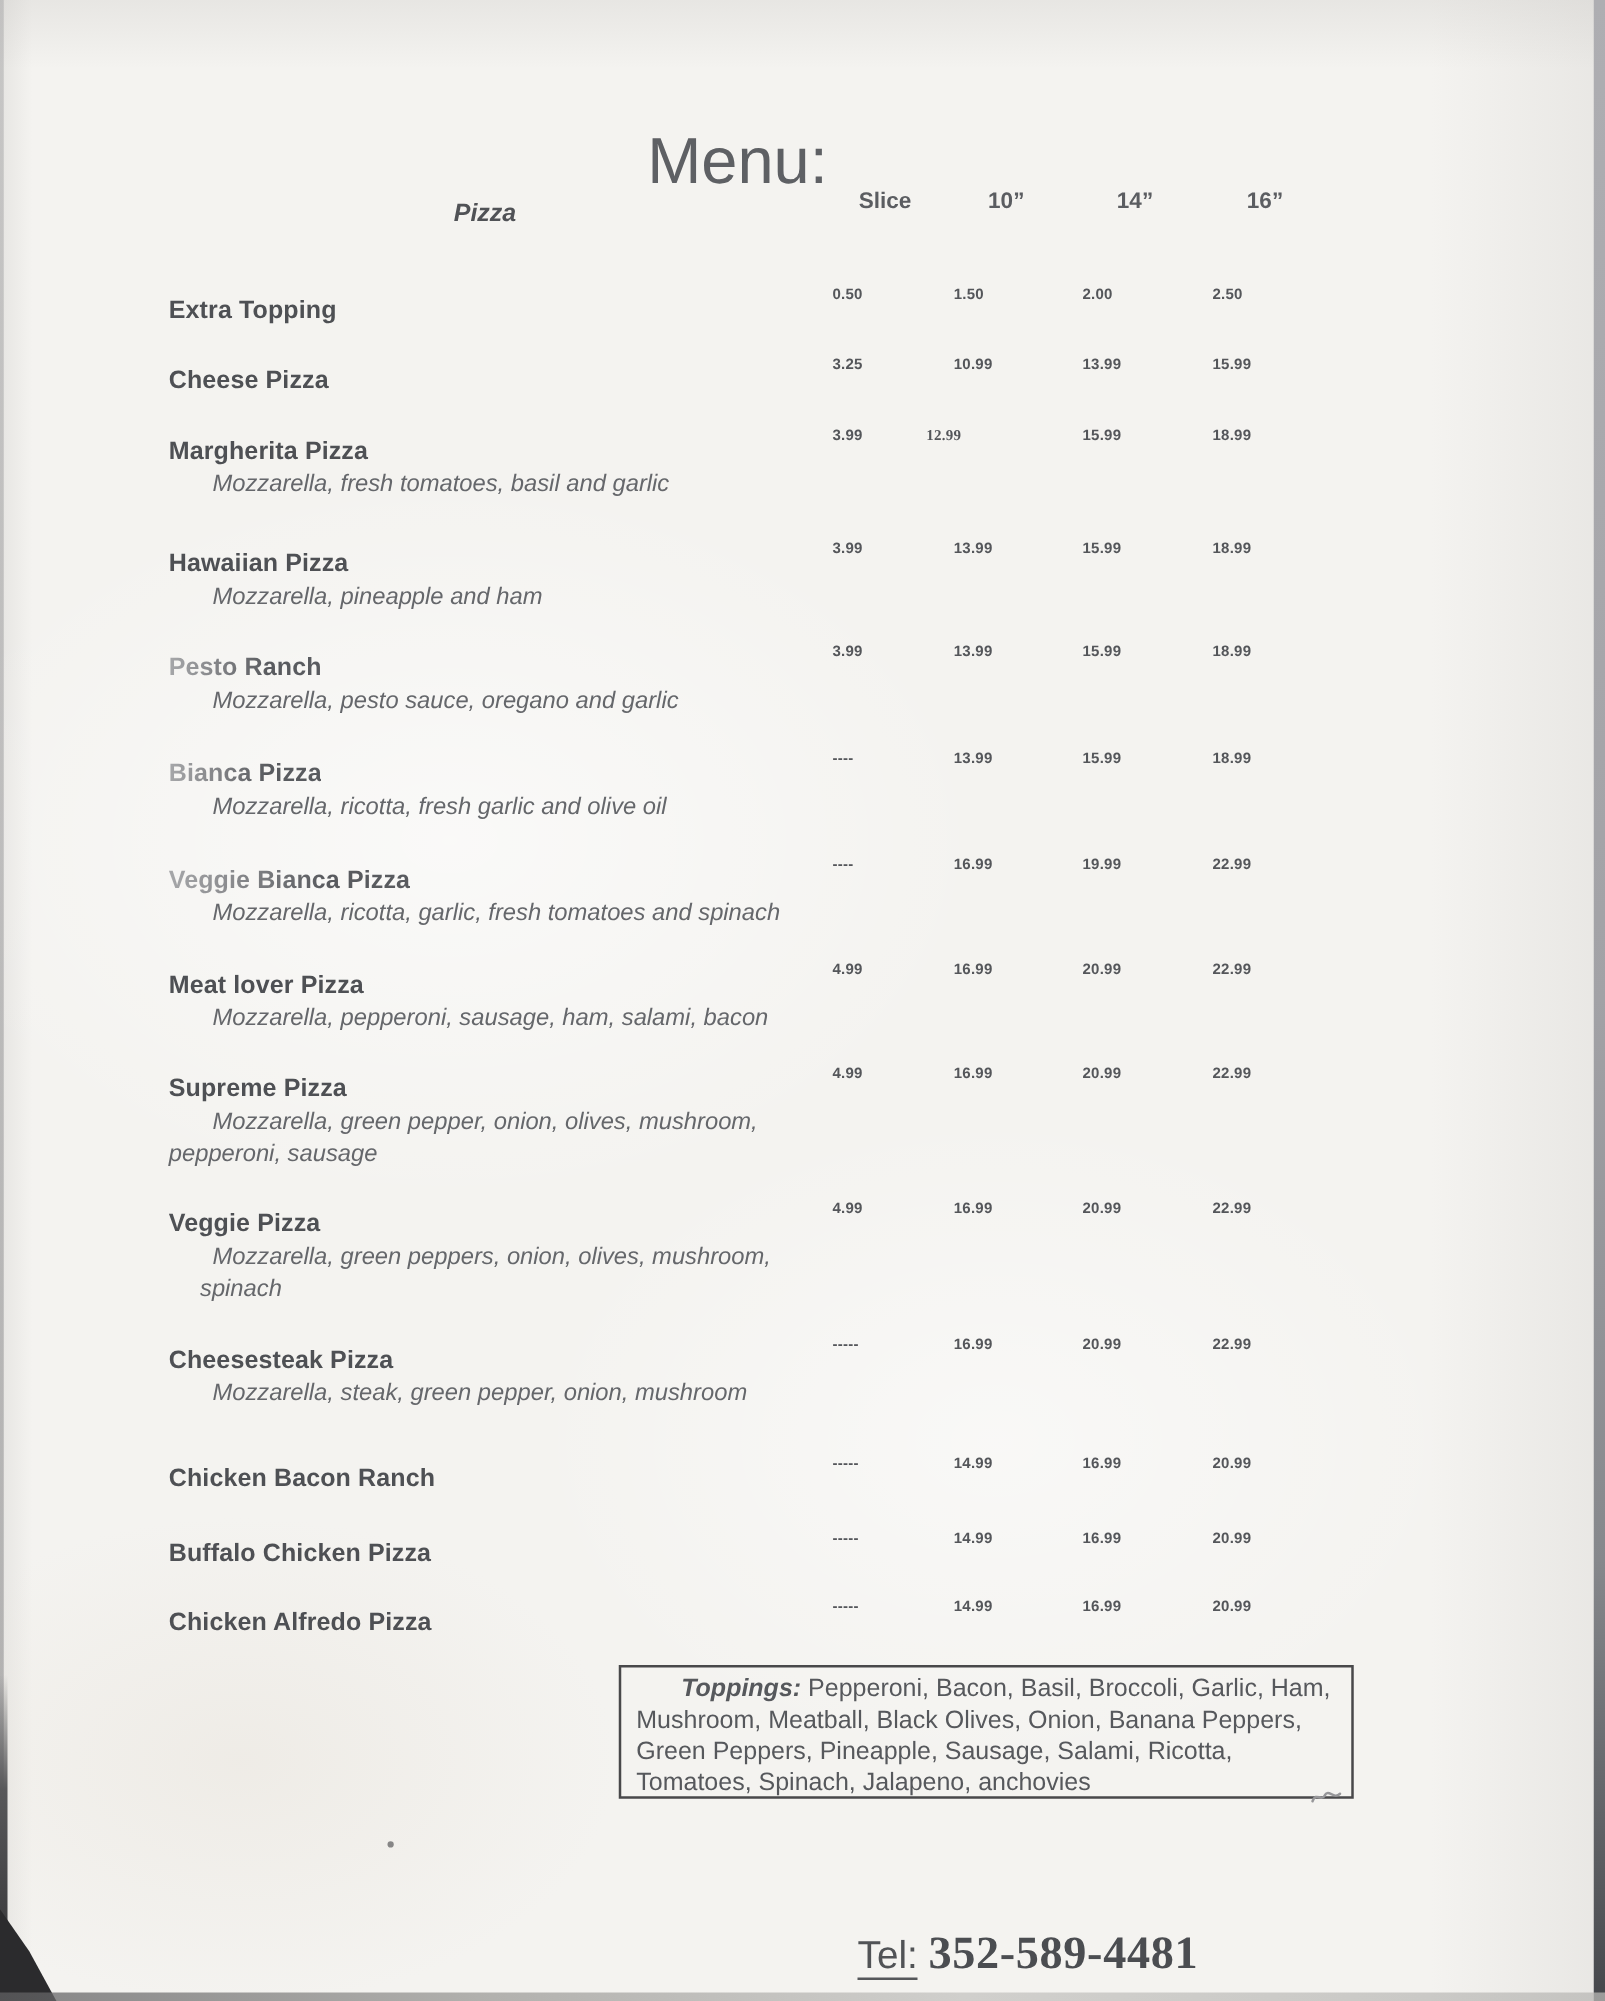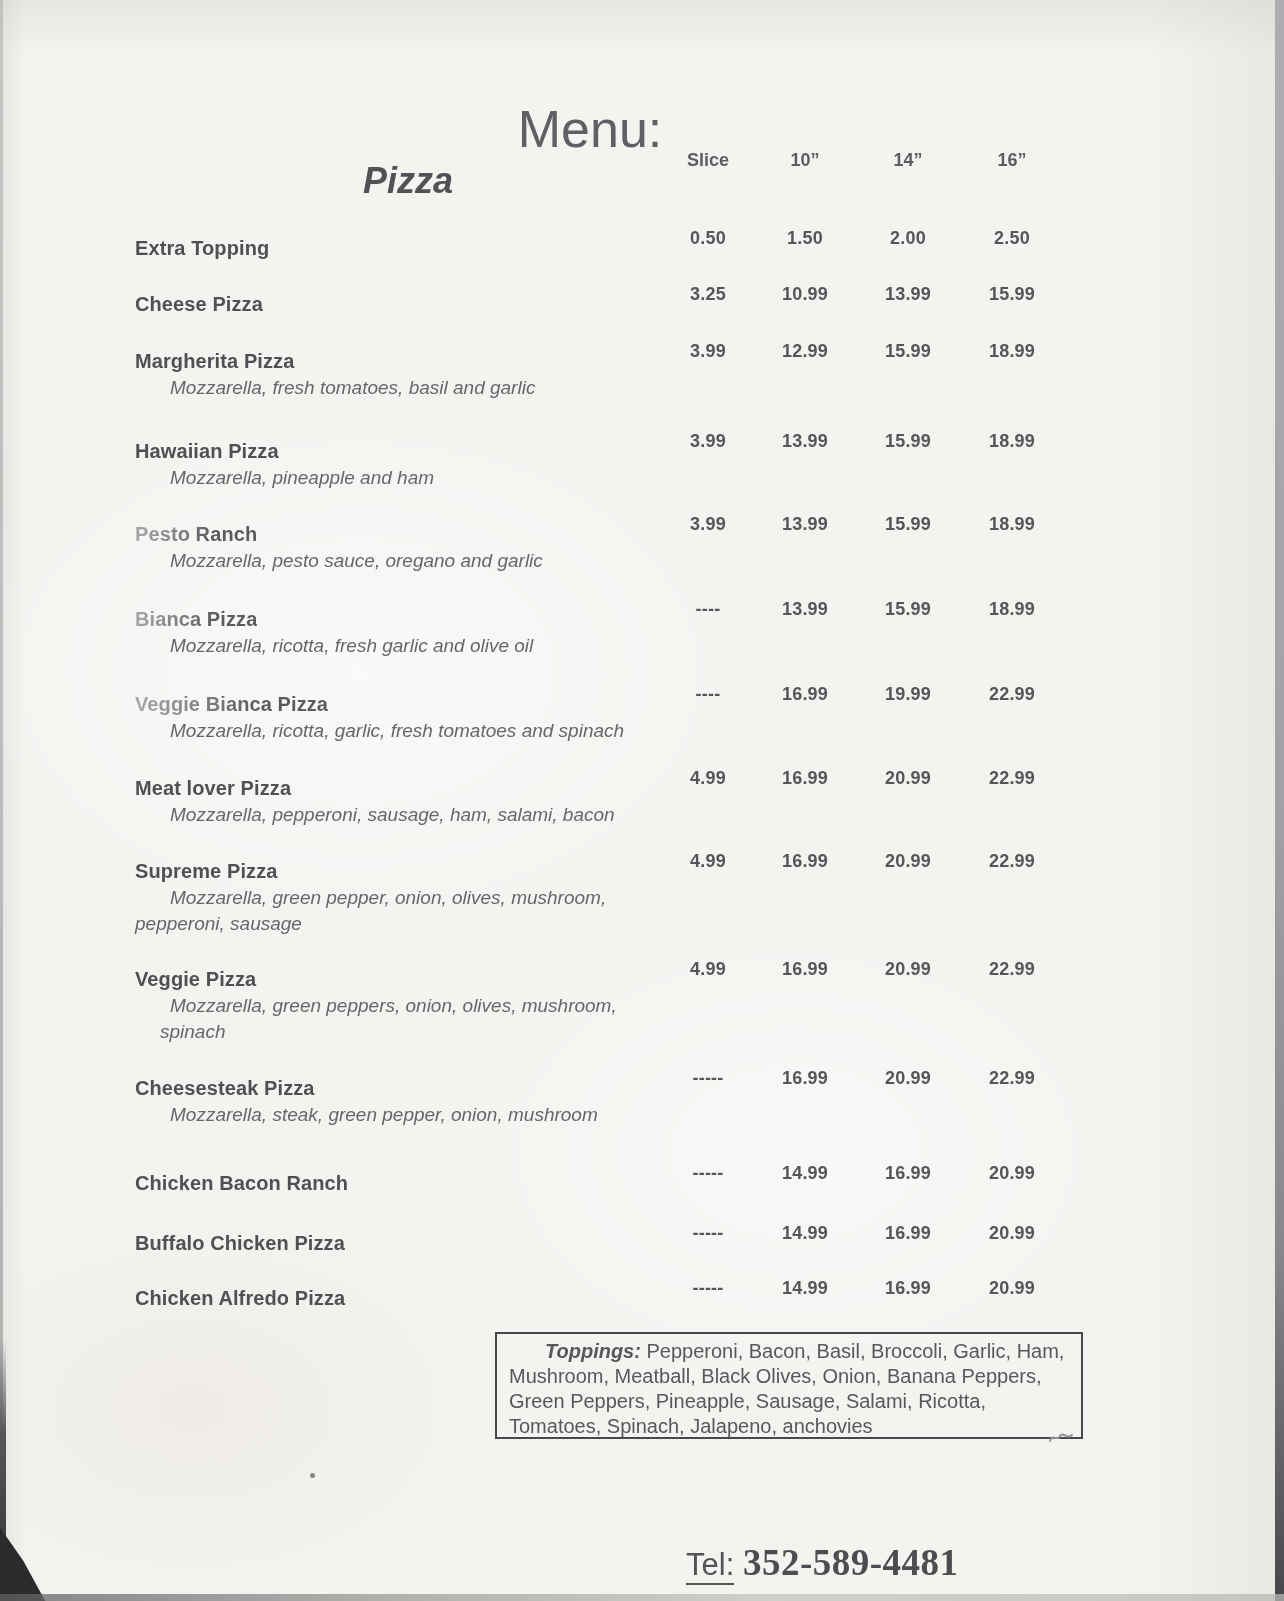--- a/index.html
+++ b/index.html
@@ -32,43 +32,43 @@
     position:absolute; top:50px; left:300px; width:630px; text-align:center;
     font-family:"Liberation Serif", serif; font-weight:bold; font-size:45px;
     letter-spacing:.5px; color:#67696d; white-space:nowrap;
   }
   .menu-label {
     position:absolute; top:102px; left:240px; width:700px; text-align:center;
     font-size:52px; color:#5e6064; line-height:1.05;
   }
   .section-heading {
     position:absolute; top:160px; left:363px;
-    font-size:36px; font-weight:bold; font-style:italic; color:#505256;
+    font-size:20px; font-weight:bold; font-style:italic; color:#505256;
   }
   .colhead {
     position:absolute; top:150px; width:84px; text-align:center;
     font-size:18px; font-weight:600; color:#5b5d61;
   }
   .row { position:absolute; left:0; width:100%; height:0; }
   .item-name {
     position:absolute; left:135px; top:0; font-size:20px; font-weight:bold;
     color:#4e5054; white-space:nowrap; letter-spacing:.1px;
   }
   .fade-name {
     background:linear-gradient(90deg,#a6a7a9 0%, #8b8c8f 25%, #595b5f 65%);
     -webkit-background-clip:text; background-clip:text; color:transparent;
   }
   .desc {
     position:absolute; left:135px; font-size:19px; font-style:italic;
     color:#65676b; white-space:nowrap;
   }
   .desc.indent { left:170px; }
   .price {
-    position:absolute; width:84px; text-align:center;
-    font-size:18px; font-weight:600; color:#54565a; letter-spacing:.2px;
+    position:absolute; width:84px; text-align:left;
+    font-size:12px; font-weight:600; color:#54565a; letter-spacing:.2px;
   }
   .toppings-box {
     position:absolute; left:495px; top:1332px; width:588px; height:107px;
     border:2px solid #48484a; box-sizing:border-box;
     padding:5px 16px 0 12px; font-size:20px; line-height:25px; color:#56585c;
   }
   .toppings-box p { margin:0; text-indent:36px; }
   .tlabel { font-weight:bold; font-style:italic; }
   .footer-address {
     position:absolute; left:182px; top:1541px; font-size:31px; color:#515356; white-space:nowrap;
@@ -111,21 +111,21 @@
         <div class="item-name">Cheese Pizza</div>
         <div class="price" style="left: 666px; top: -9px;">3.25</div>
         <div class="price" style="left: 763px; top: -9px;">10.99</div>
         <div class="price" style="left: 866px; top: -9px;">13.99</div>
         <div class="price" style="left: 970px; top: -9px;">15.99</div>
       </div>
       <div class="row" style="top: 350px;">
         <div class="item-name">Margherita Pizza</div>
         <div class="desc indent" style="top: 27px;">Mozzarella, fresh tomatoes, basil and garlic</div>
         <div class="price" style="left: 666px; top: -9px;">3.99</div>
-        <div class="price" style="left: 763px; top: -9px;">12.99</div>
+        <div class="price" style="left: 741px; top: -9px; font-family: Liberation Serif, serif;">12.99</div>
         <div class="price" style="left: 866px; top: -9px;">15.99</div>
         <div class="price" style="left: 970px; top: -9px;">18.99</div>
       </div>
       <div class="row" style="top: 440px;">
         <div class="item-name">Hawaiian Pizza</div>
         <div class="desc indent" style="top: 27px;">Mozzarella, pineapple and ham</div>
         <div class="price" style="left: 666px; top: -9px;">3.99</div>
         <div class="price" style="left: 763px; top: -9px;">13.99</div>
         <div class="price" style="left: 866px; top: -9px;">15.99</div>
         <div class="price" style="left: 970px; top: -9px;">18.99</div>

